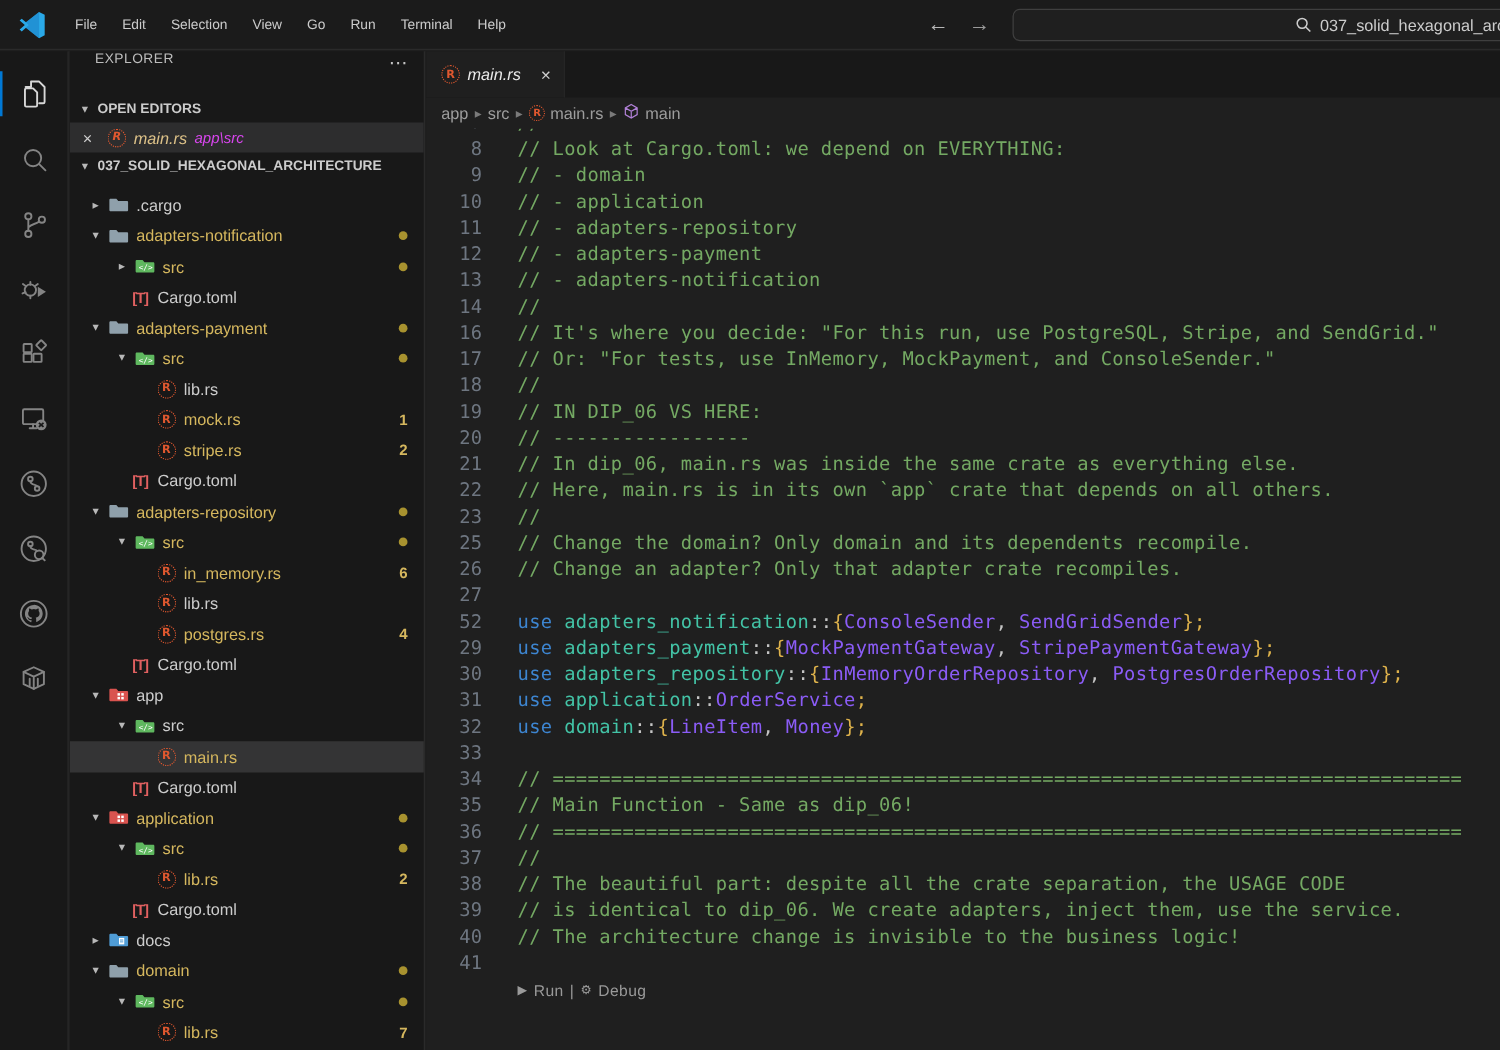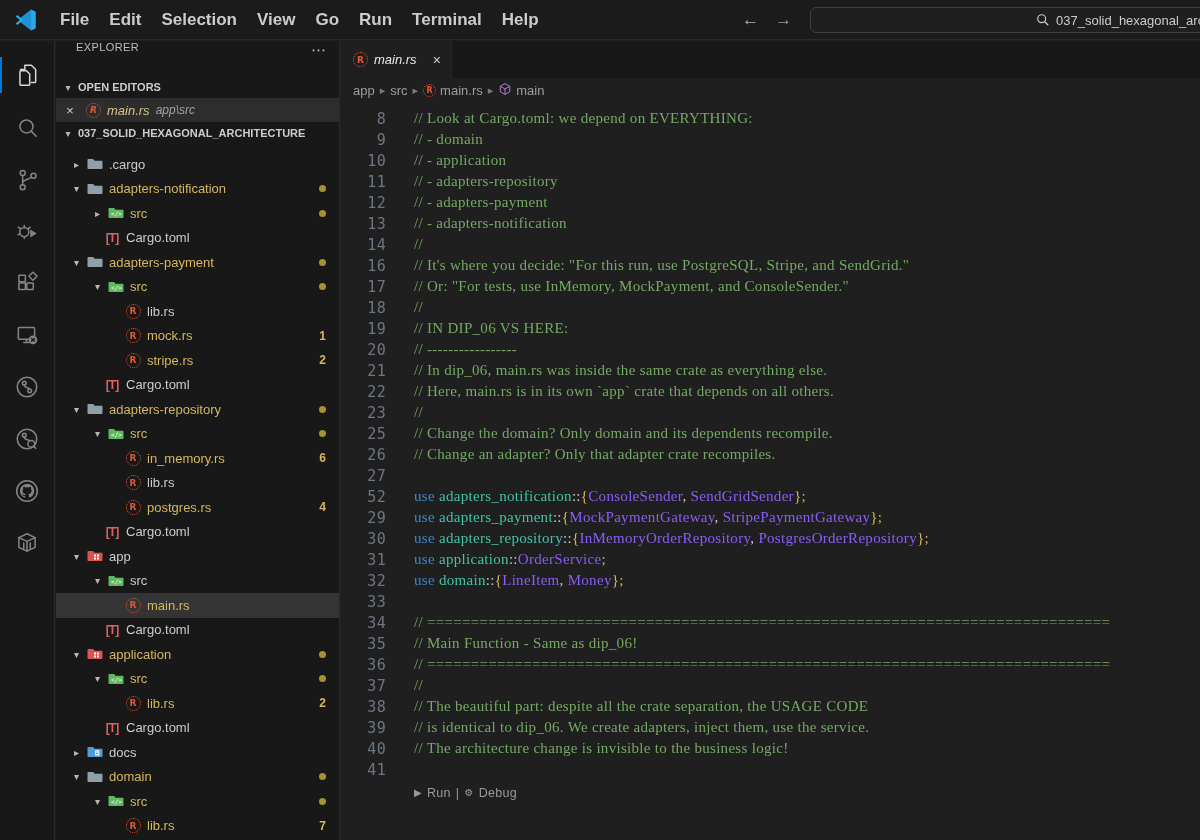--- a/index.html
+++ b/index.html
@@ -5,21 +5,21 @@
   * { margin:0; padding:0; box-sizing:border-box; }
   html,body { width:1200px; height:840px; overflow:hidden; background:#1f1f1f;
     font-family:"Liberation Sans", sans-serif; }
   #app { position:relative; width:1200px; height:840px; background:#1f1f1f; color:#ccc; }
 
   
   .titlebar { position:absolute; left:0; top:0; width:1200px; height:40px; background:#1b1b1b;
     display:flex; align-items:center; border-bottom:1px solid #2a2a2a; }
   .vslogo { width:24px; height:24px; margin:0 12px 0 14px; flex:0 0 auto; }
   .menubar { display:flex; align-items:center; }
-  .menu-item { color:#cccccc; font-size:17px; padding:5px 10px; border-radius:5px; cursor:default;font-weight:bold; }
+  .menu-item { color:#cccccc; font-size:11px; padding:5px 10px; border-radius:5px; cursor:default; }
   .nav-arrows { position:absolute; left:742px; top:0; height:40px; display:flex; align-items:center; gap:16px; }
   .nav-arrow { font-size:17px; color:#b6b6b6; }
   .nav-arrow.fwd { color:#9a9a9a; }
   .searchbox { position:absolute; left:810px; top:7px; width:400px; height:26px; background:#1f1f1f;
     border:1px solid #3f3f3f; border-radius:6px; overflow:hidden; }
   .searchbox-inner { position:absolute; left:225px; top:0; height:24px; display:flex; align-items:center; gap:6px; white-space:nowrap; }
   .search-glyph { width:14px; height:14px; }
   .search-text { color:#cccccc; font-size:13px; }
 
   
@@ -36,21 +36,21 @@
   .sb-title-row { height:35px; display:flex; align-items:flex-start; padding:0 12px 0 20px; color:#bdbdbd; }
   .sb-title { font-size:11px; letter-spacing:.4px; }
   .sb-more { margin-left:auto; color:#c4c4c4; font-size:15px; letter-spacing:1px; }
   .sb-sect { height:22px; display:flex; align-items:center; font-weight:bold; font-size:11px; color:#cccccc; padding-left:4px; }
   .sb-sect .chev { margin-right:2px; }
   .chev { display:inline-block; width:16px; text-align:center; color:#b8b8b8; font-size:10px;
     font-family:"DejaVu Sans", sans-serif; }
   .openeditor-row { height:24px; display:flex; align-items:center; gap:6px; background:#2d2d2e; padding-left:10px; font-style:italic; }
   .oe-close { color:#cfcfcf; font-size:13px; width:14px; }
   .oe-name { color:#dcc188; }
-  .oe-path { color:#a3a3a3; font-size:12px; }
+  .oe-path { color:#d946ef; font-size:12px; }
   .tree { position:absolute; left:0; top:111px; width:284px; }
   .trow { height:24.5px; display:flex; align-items:center; position:relative; }
   .trow.selected { background:#343435; }
   .t-arrow { flex:0 0 17px; text-align:center; }
   .t-spacer { flex:0 0 13px; }
   .ficon { flex:0 0 20px; height:16px; display:flex; align-items:center; justify-content:center; margin-right:4px; }
   .ficon svg { width:16px; height:16px; }
   .ficon .tomlico { font-size:12px; font-weight:bold; color:#e06060; letter-spacing:-1px; }
   .tlabel { color:#cccccc; white-space:nowrap; }
   .tlabel.mod { color:#d5b75e; }
@@ -71,21 +71,21 @@
   .rusty { display:inline-flex; width:15px; height:15px; border:1.6px dotted #e0582f; border-radius:50%;
     align-items:center; justify-content:center; color:#e0582f; font-size:9px; font-weight:bold;
     font-family:"DejaVu Sans", sans-serif; flex:0 0 auto; }
   .cube svg { width:14px; height:14px; }
 
   .codewrap { position:absolute; left:0; top:62px; width:859px; height:737px; overflow:hidden;
     font-family:"DejaVu Sans Mono", monospace; font-size:15px; letter-spacing:.3px; }
   .codeinner { position:absolute; left:0; top:-14px; }
   .cline { height:21px; display:flex; white-space:pre; }
   .gut { flex:0 0 45px; text-align:right; color:#6e7681; }
-  .ct { margin-left:28px;font-family:Liberation Serif, serif; }
+  .ct { margin-left:28px; }
   .tok-c { color:#74a963; }
   .tok-k { color:#3d85d0; }
   .tok-m { color:#43c3a6; }
   .tok-t { color:#8b5cf6; }
   .tok-b { color:#deb24b; }
   .tok-p { color:#c5c5c5; }
   .codelens { height:21px; display:flex; align-items:center; color:#999; font-size:12.5px;
     font-family:"Liberation Sans", sans-serif; padding-left:73px; gap:5px; }
   .cl-play { color:#9a9a9a; font-size:10px; font-family:"DejaVu Sans", sans-serif; }
 </style>

